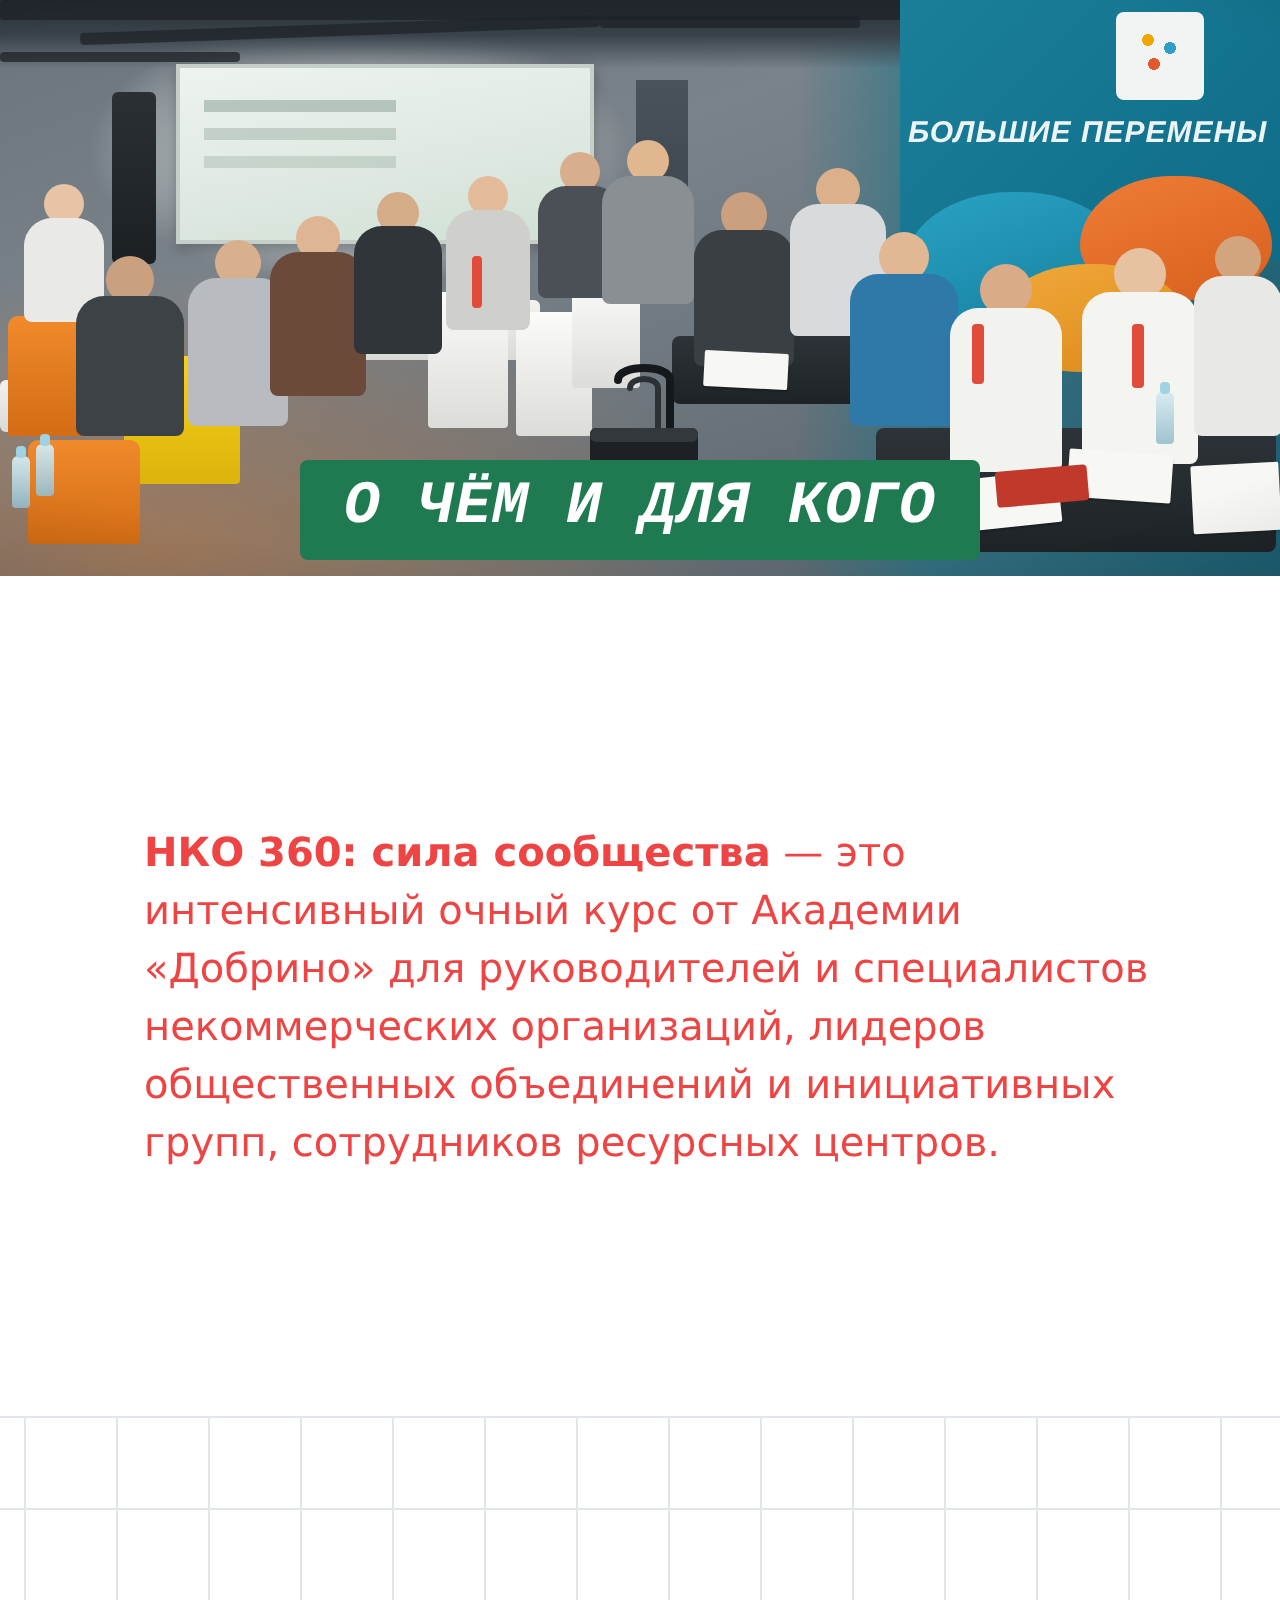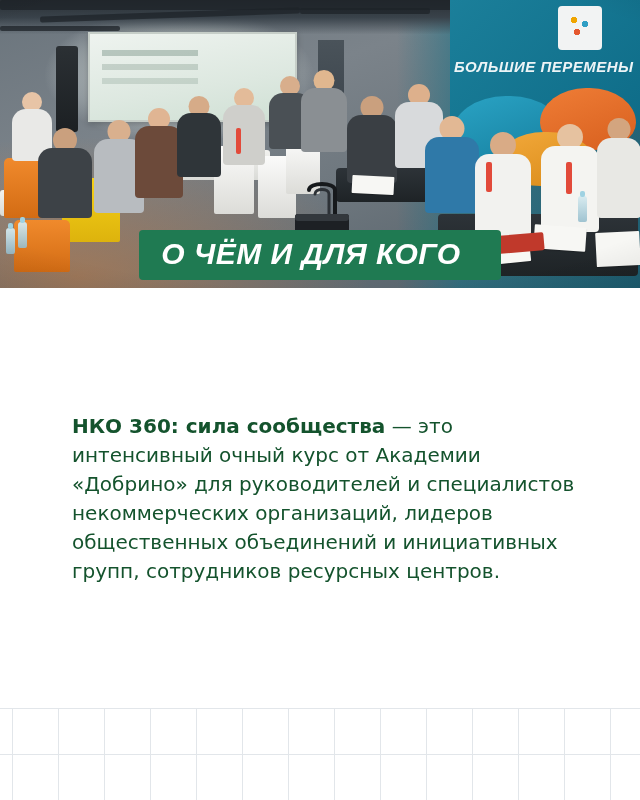--- a/index.html
+++ b/index.html
@@ -196,42 +196,42 @@
     top: 230px;
     left: 0;
     width: 640px;
     z-index: 6;
     text-align: center;
   }
   .title-line {
     display: inline-block;
     background: #1f7a52;
     color: #ffffff;
-    font-family: Liberation Sans, sans-serif;
+    font-family: Liberation Mono, monospace;
     font-weight: bold;
     font-style: italic;
     font-size: 30px;
     line-height: 30px;
     letter-spacing: .5px;
-    padding: 9px 40px 11px 22px;
+    padding: 9px 22px 11px 22px;
     border-radius: 4px;
   }
 
   
   .content {
     position: absolute;
     top: 392px;
     left: 72px;
     width: 510px;
   }
   .lead {
     font-family: "DejaVu Sans", sans-serif;
     font-size: 20px;
     line-height: 29px;
-    color: #14532d;
+    color: #ef4444;
   }
   .lead b {
     font-weight: bold;
   }
 
   
   .grid-decor {
     position: absolute;
     left: 0;
     bottom: 0;

